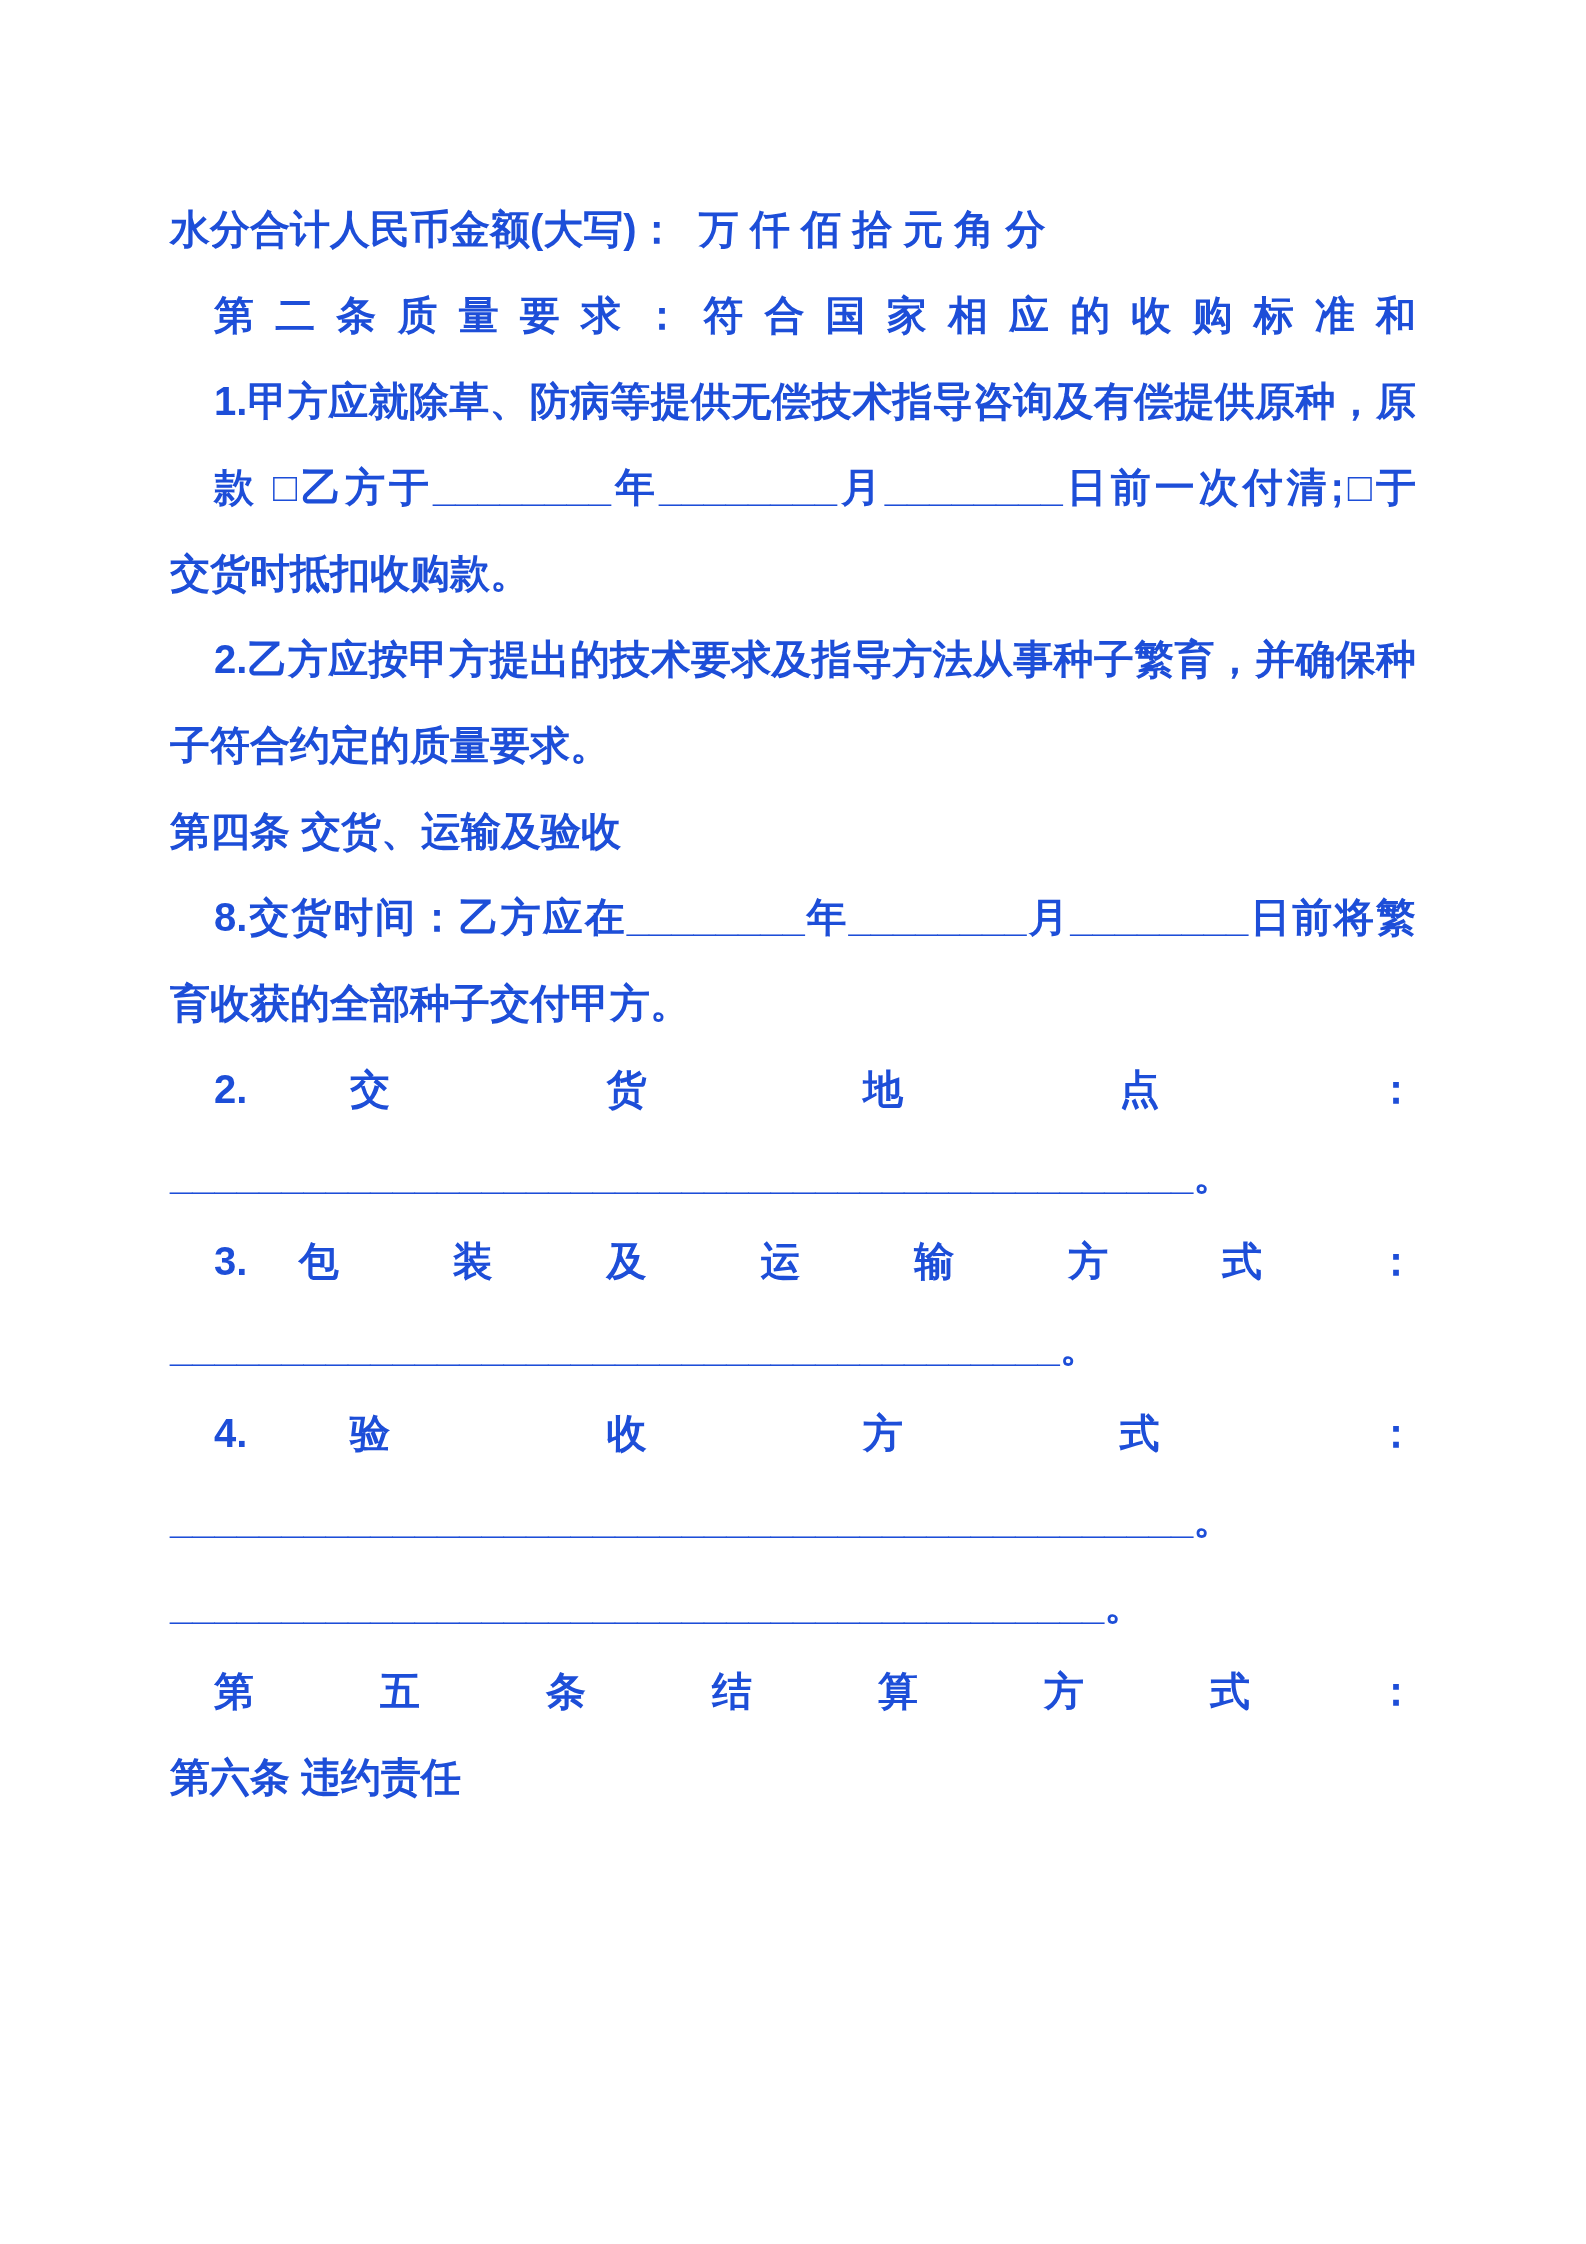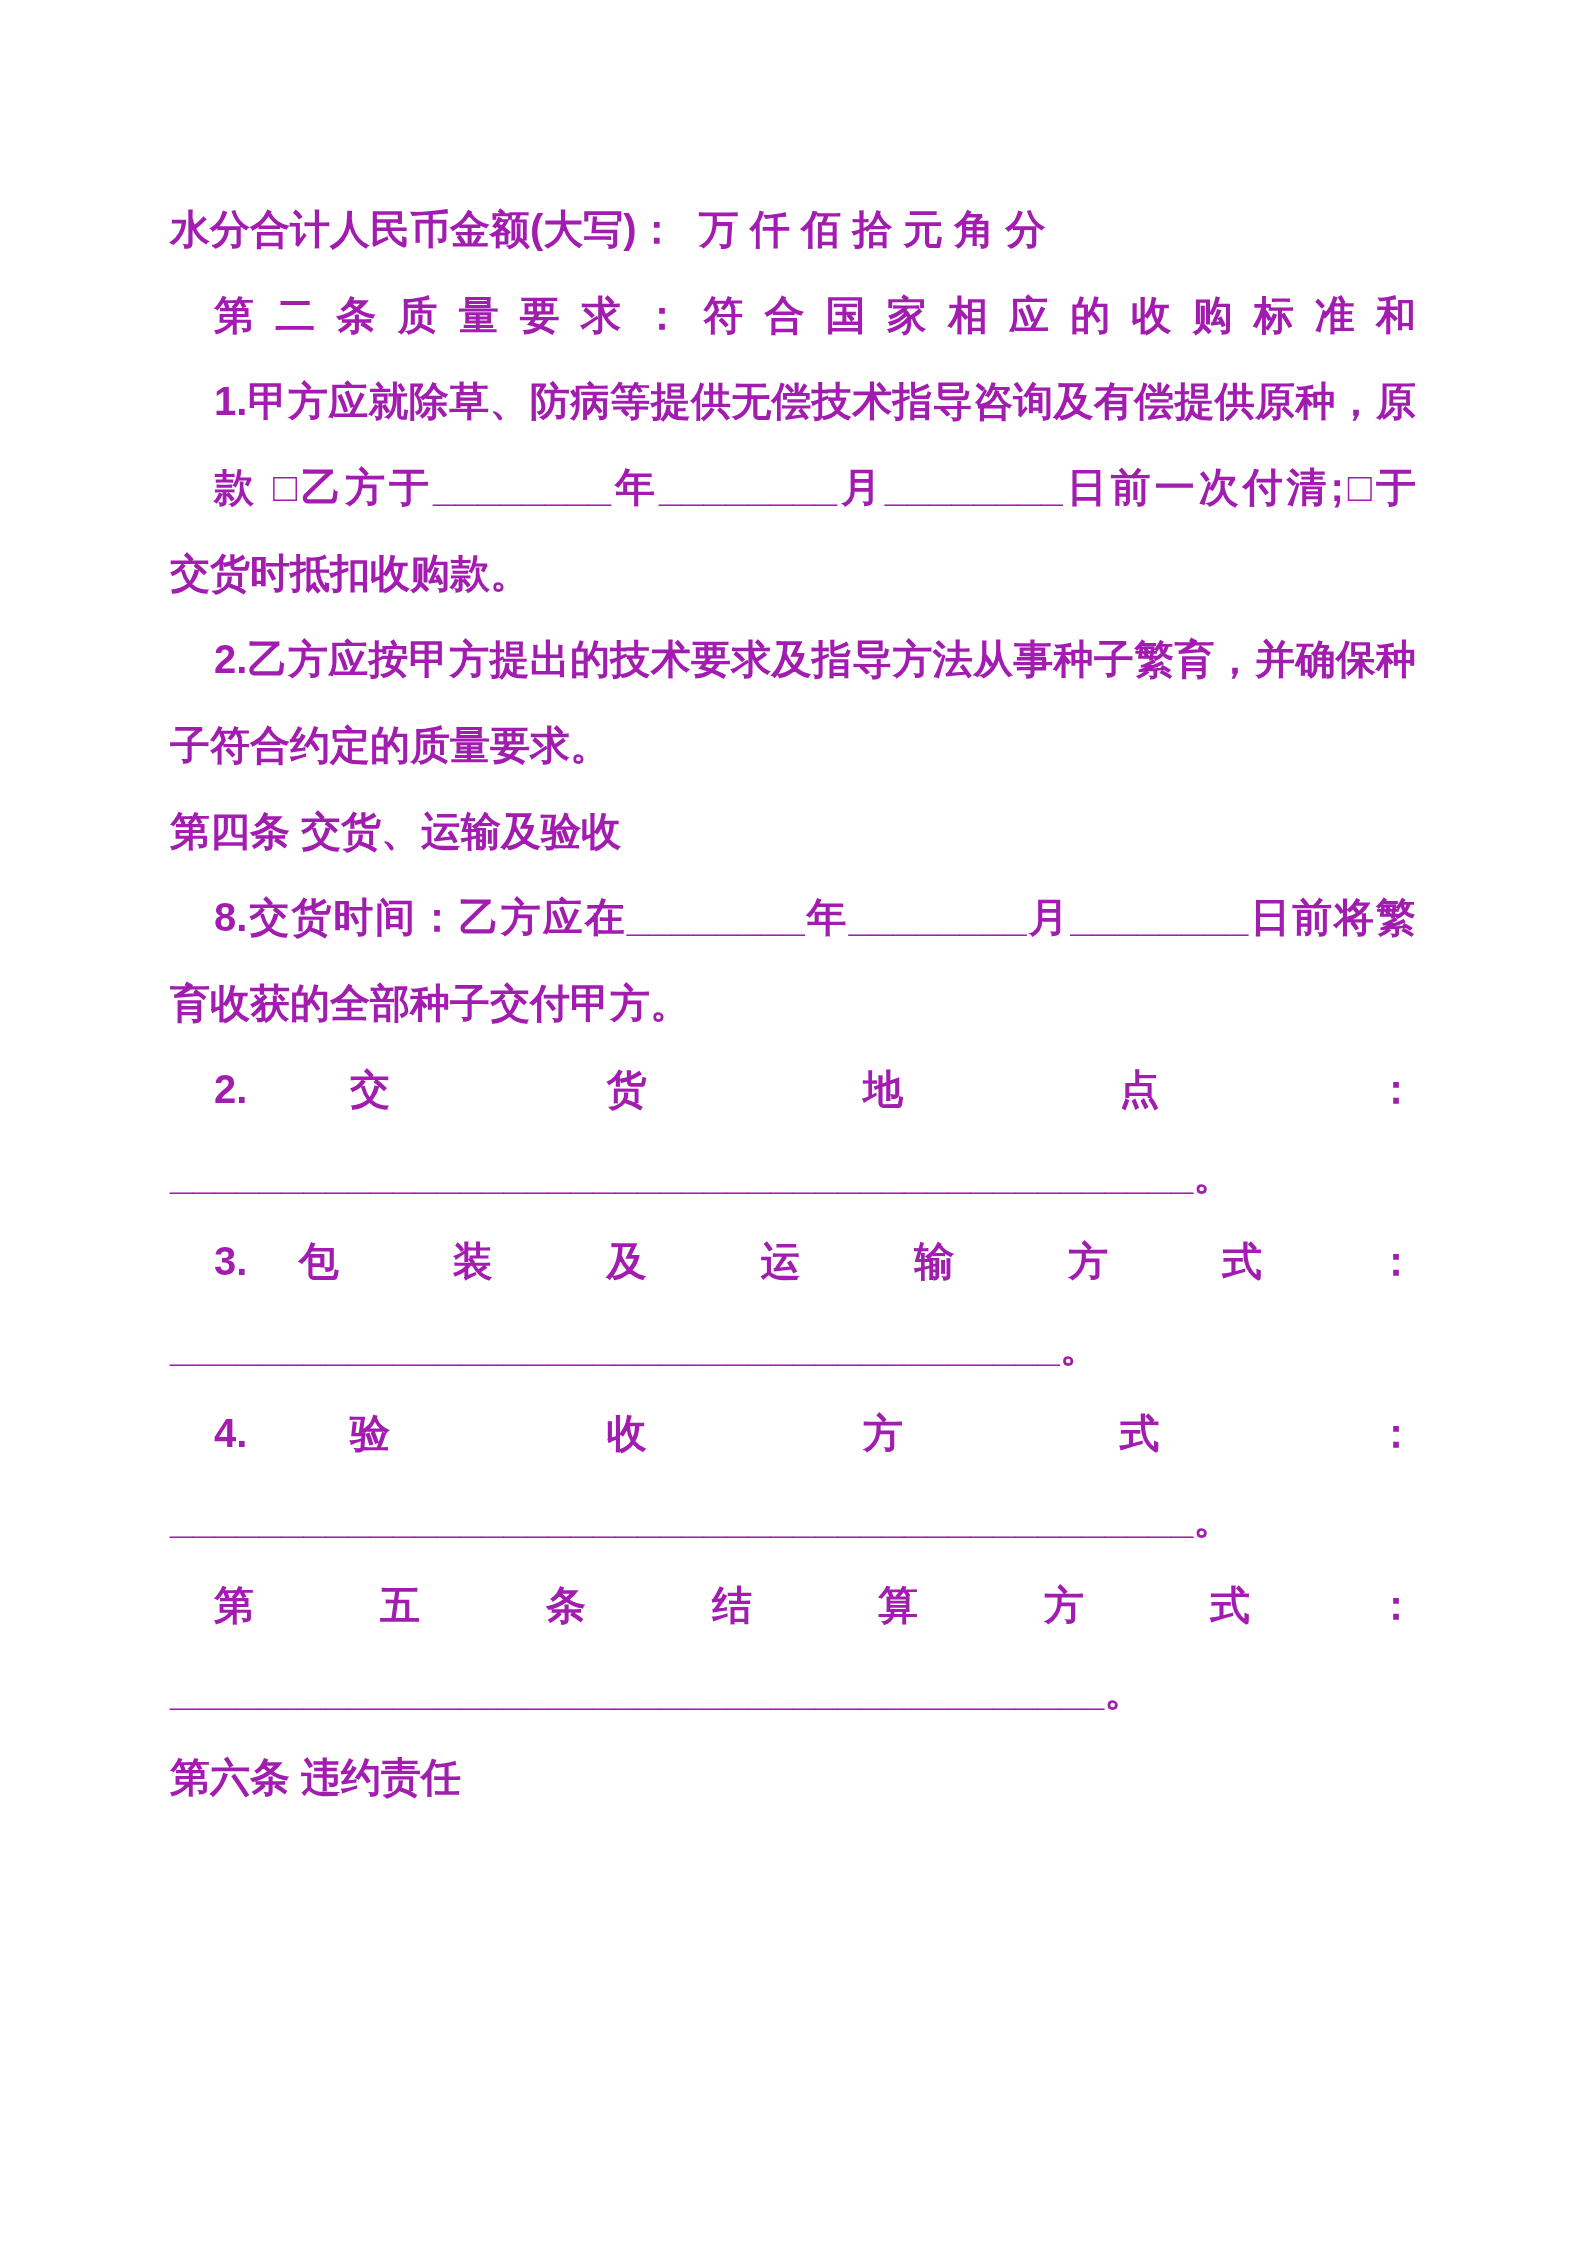--- a/index.html
+++ b/index.html
@@ -21,21 +21,21 @@
   }
   .content {
     position: absolute;
     left: 170px;
     top: 186px;
     width: 1246px;
   }
   .line {
     font-size: 40px;
     font-weight: bold;
-    color: #a21caf;
+    color: #1d4ed8;
     line-height: 86px;
     white-space: pre-wrap;
     text-align: left;
   }
   .justify {
     white-space: normal;
     text-align: justify;
     text-align-last: justify;
     margin-left: 44px;
   }
@@ -54,17 +54,17 @@
     <div class="line">子符合约定的质量要求。</div>
     <div class="line">第四条 交货、运输及验收</div>
     <div class="line justify">8.交货时间：乙方应在________年________月________日前将繁</div>
     <div class="line">育收获的全部种子交付甲方。</div>
     <div class="line justify">2.交 货 地 点 ：</div>
     <div class="line">______________________________________________。</div>
     <div class="line justify">3.包 装 及 运 输 方 式 ：</div>
     <div class="line">________________________________________。</div>
     <div class="line justify">4.验 收 方 式 ：</div>
     <div class="line">______________________________________________。</div>
+    <div class="line">__________________________________________。</div>
     <div class="line justify">第 五 条 结 算 方 式 ：</div>
-    <div class="line">__________________________________________。</div>
     <div class="line">第六条 违约责任</div>
   </div>
 </div>
 
 </body></html>

